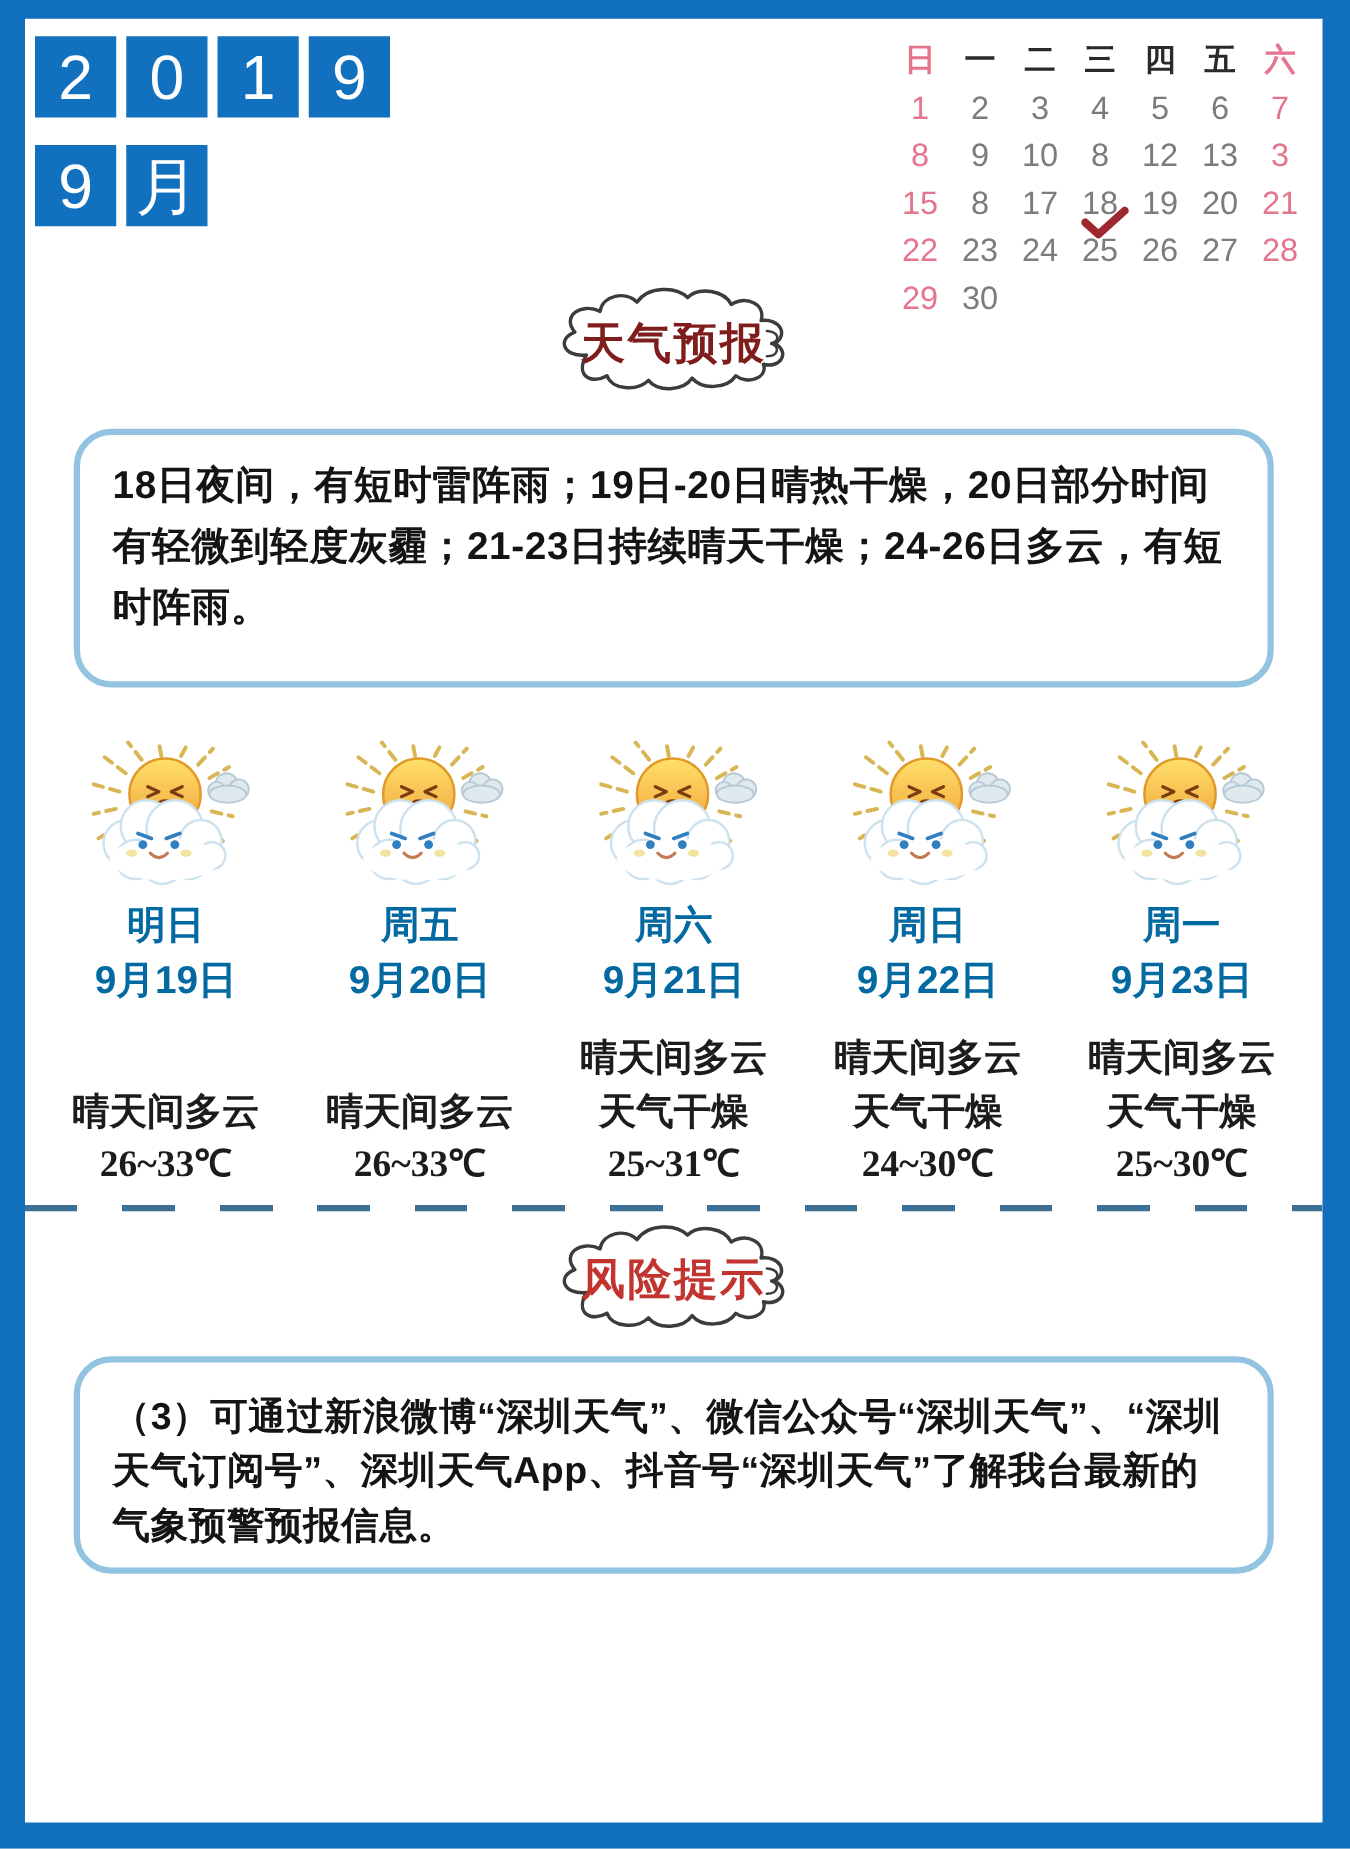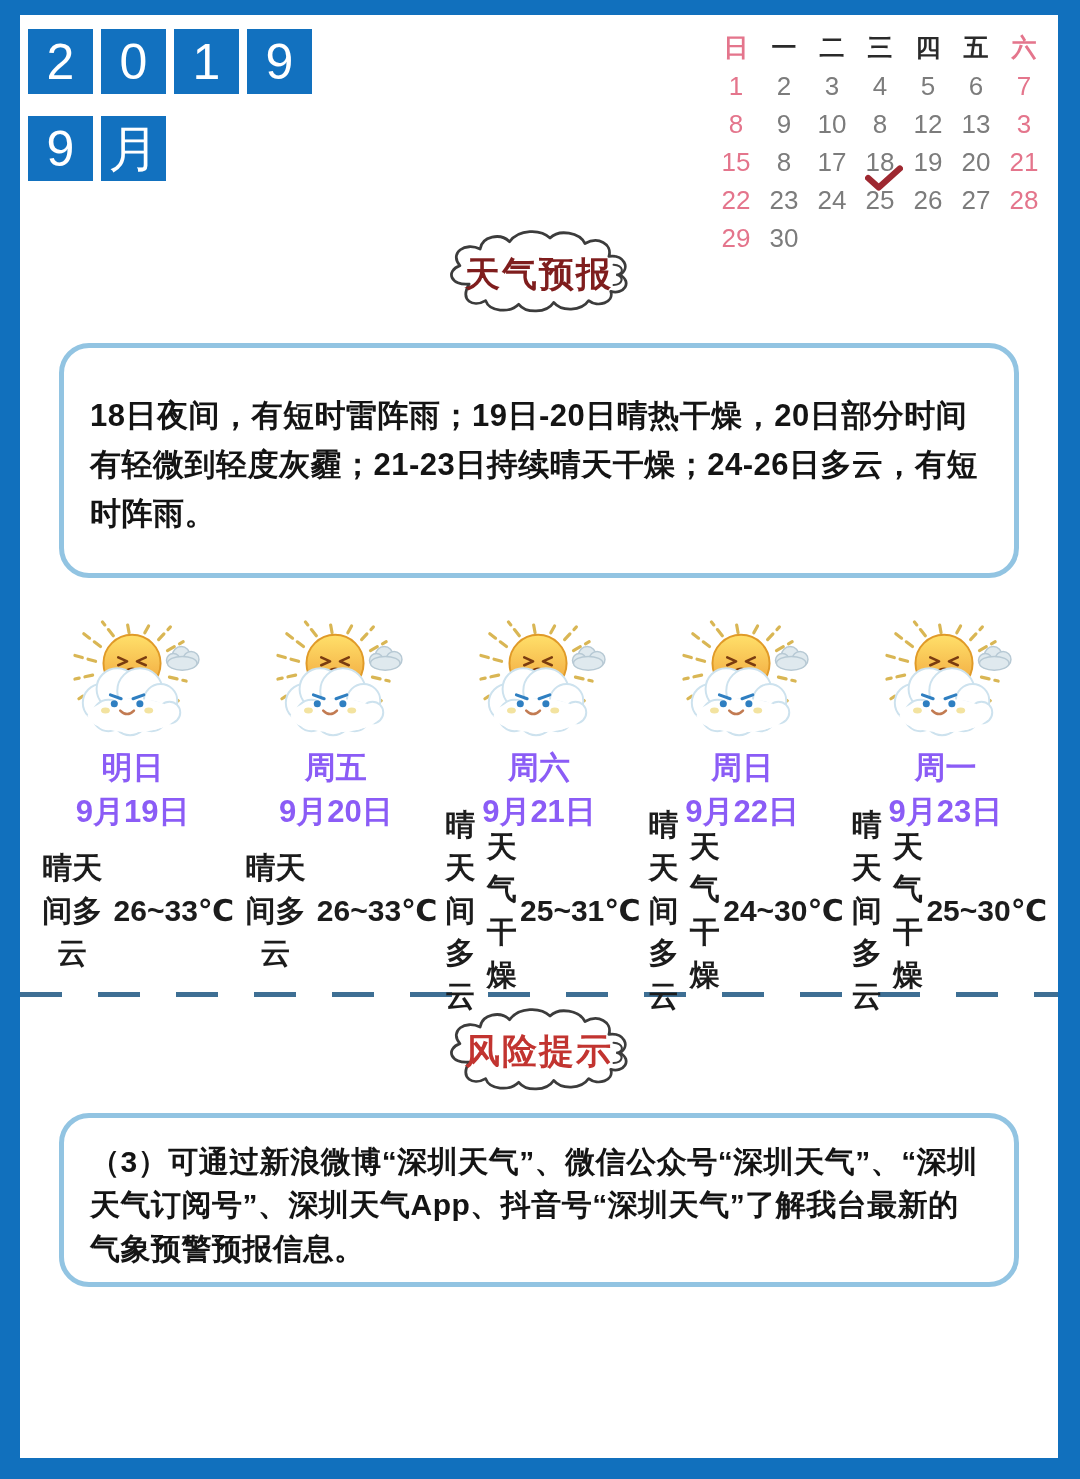--- a/index.html
+++ b/index.html
@@ -38,33 +38,33 @@
   }
   .cloud-text.blue{color:#7f1d1d;}
   .cloud-text.red{color:#c23430;}
   .cloud-risk{margin-top:8px;}
   
   .round-box{
     width:960px;margin:24px auto 0;box-sizing:border-box;
     border:5px solid #92c4e2;border-radius:30px;
     font-weight:600;letter-spacing:.5px;color:#141414;
   }
-  .summary-box{padding:44px 26px 34px;font-size:31px;line-height:1.58;}
+  .summary-box{padding:16px 26px 34px;font-size:31px;line-height:1.58;}
   .risk-box{margin-top:16px;padding:22px 26px 12px;font-size:30px;line-height:1.45;}
   .risk-box p{margin:0 0 34px;}
   .risk-box p:last-child{margin-bottom:0;}
   
   .forecast-row{display:flex;width:1016px;margin:42px auto 0;}
   .fc-col{flex:1;display:flex;flex-direction:column;align-items:center;}
   .fc-icon{width:150px;height:126px;}
   .fc-icon svg{width:100%;height:100%;display:block;}
-  .fc-day,.fc-date{font-size:31px;font-weight:600;color:#8b5cf6;line-height:1.42;text-align:center;}
+  .fc-day,.fc-date{font-size:31px;font-weight:600;color:#0369a1;line-height:1.42;text-align:center;}
   .fc-desc{
-    margin-top:6px;height:142px;display:flex;justify-content:flex-end;
-    align-items:center;font-size:30px;font-weight:600;color:#1c1c1c;line-height:1.42;text-align:center;
+    margin-top:6px;height:142px;display:flex;flex-direction:column;justify-content:flex-end;
+    align-items:center;font-size:30px;font-weight:600;color:#1c1c1c;line-height:1.42;text-align:center;font-family:Liberation Serif, serif;
   }
   
   .dashed-divider{
     margin-top:10px;height:5px;
     background:repeating-linear-gradient(90deg,#3e6f94 0px,#3e6f94 42px,transparent 42px,transparent 78px);
   }
 </style>
 </head>
 <body>
 

